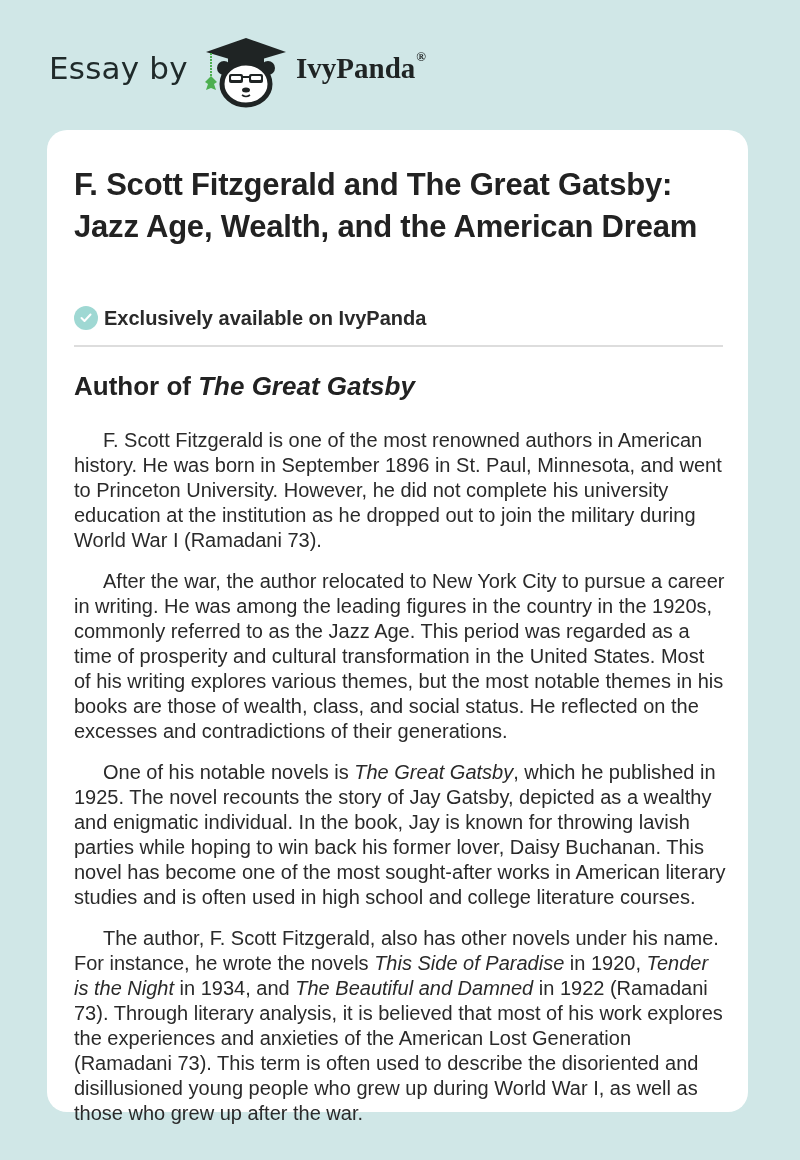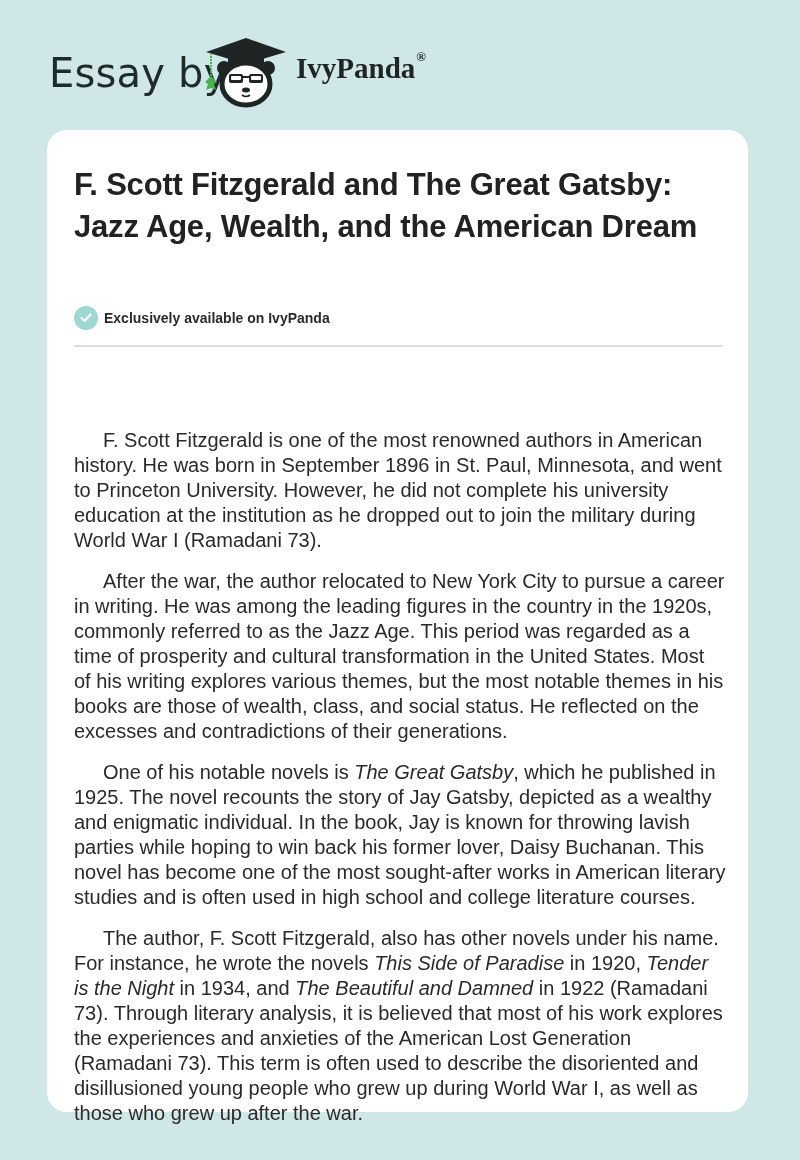--- a/index.html
+++ b/index.html
@@ -13,21 +13,21 @@
     }
     .header {
       position: absolute;
       left: 0; top: 0;
       width: 800px; height: 130px;
     }
     .essay-by {
       position: absolute;
       left: 49px; top: 50px;
       font-family: "DejaVu Sans", sans-serif;
-      font-size: 40px;
+      font-size: 31px;
       color: #1f2a2a;
       letter-spacing: 0.2px;
     }
     .logo-icon {
       position: absolute;
       left: 200px; top: 34px;
       width: 92px; height: 74px;
     }
     .brand {
       position: absolute;
@@ -70,21 +70,21 @@
     }
     .check-badge {
       width: 24px; height: 24px;
       border-radius: 50%;
       background: #9fd8d3;
       display: flex;
       align-items: center;
       justify-content: center;
     }
     .exclusive-text {
-      font-size: 14px;
+      font-size: 20px;
       font-weight: bold;
       color: #2a2a2a;
     }
     .divider {
       position: absolute;
       left: 27px; top: 215px;
       width: 649px; height: 2px;
       background: #dddddd;
     }
     .section-heading {
@@ -147,20 +147,21 @@
     <span class="check-badge">
       <svg width="12" height="10" viewBox="0 0 12 10">
         <path d="M1.5,5 L4.5,8 L10.5,1.5" stroke="#ffffff" stroke-width="2" fill="none" stroke-linecap="round" stroke-linejoin="round"></path>
       </svg>
     </span>
     <span class="exclusive-text">Exclusively available on IvyPanda</span>
   </div>
 
   <div class="divider"></div>
 
+  <h2 class="section-heading"><span>Author of </span><i>The Great Gatsby</i></h2>
 
   <div class="body">
     <p class="para">F. Scott Fitzgerald is one of the most renowned authors in American history. He was born in September 1896 in St. Paul, Minnesota, and went to Princeton University. However, he did not complete his university education at the institution as he dropped out to join the military during World War I (Ramadani 73).</p>
     <p class="para">After the war, the author relocated to New York City to pursue a career in writing. He was among the leading figures in the country in the 1920s, commonly referred to as the Jazz Age. This period was regarded as a time of prosperity and cultural transformation in the United States. Most of his writing explores various themes, but the most notable themes in his books are those of wealth, class, and social status. He reflected on the excesses and contradictions of their generations.</p>
     <p class="para"><span>One of his notable novels is </span><i>The Great Gatsby</i><span>, which he published in 1925. The novel recounts the story of Jay Gatsby, depicted as a wealthy and enigmatic individual. In the book, Jay is known for throwing lavish parties while hoping to win back his former lover, Daisy Buchanan. This novel has become one of the most sought-after works in American literary studies and is often used in high school and college literature courses.</span></p>
     <p class="para"><span>The author, F. Scott Fitzgerald, also has other novels under his name. For instance, he wrote the novels </span><i>This Side of Paradise</i><span> in 1920, </span><i>Tender is the Night</i><span> in 1934, and </span><i>The Beautiful and Damned</i><span> in 1922 (Ramadani 73). Through literary analysis, it is believed that most of his work explores the experiences and anxieties of the American Lost Generation (Ramadani 73). This term is often used to describe the disoriented and disillusioned young people who grew up during World War I, as well as those who grew up after the war.</span></p>
   </div>
 </div>
 
 </body></html>

